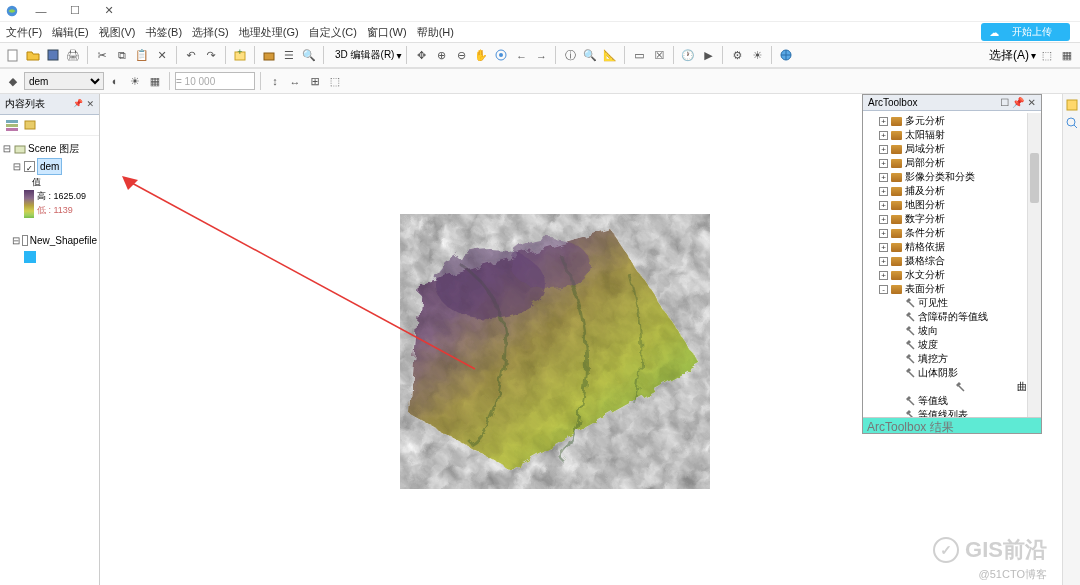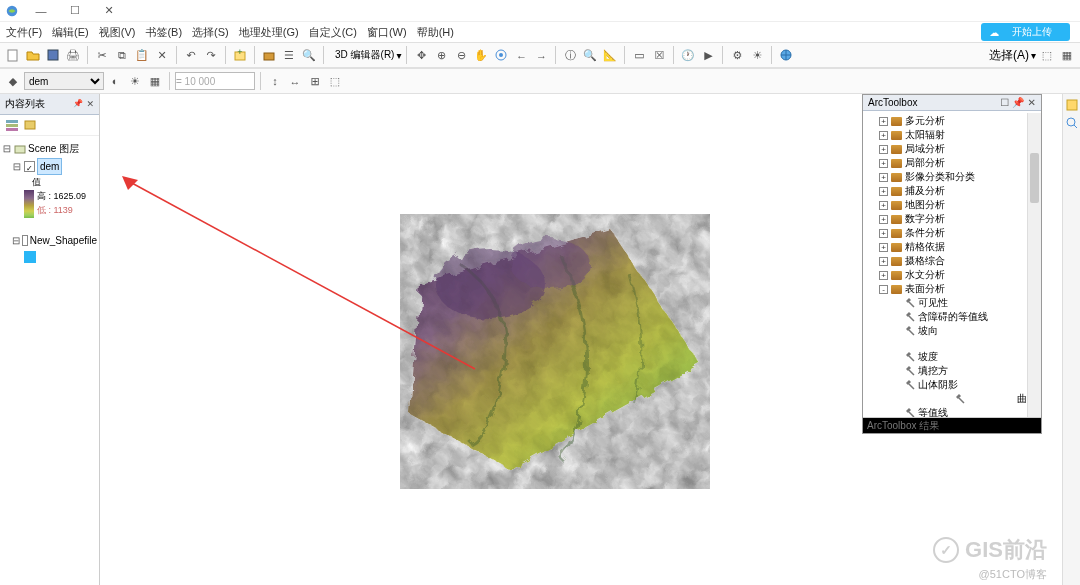--- a/index.html
+++ b/index.html
@@ -44,21 +44,21 @@
 .arctoolbox .hdr { background: #e8ecf2; border-bottom: 1px solid #b6c2d2; padding: 2px 5px; display: flex; justify-content: space-between; align-items: center; }
 .arctoolbox .hdr .btns { display: flex; gap: 3px; color: #555; }
 .arctoolbox .tree { flex: 1; overflow-y: auto; padding: 3px 2px; }
 .arctoolbox .tree .row { display: flex; align-items: center; gap: 3px; padding: 0 2px; white-space: nowrap; }
 .arctoolbox .tree .toolbox-icon { width: 11px; height: 9px; background: linear-gradient(#d49a3a,#b07020); border-radius: 1px; display: inline-block; }
 .arctoolbox .tree .tool-icon { width: 10px; height: 10px; display: inline-flex; align-items: center; justify-content: center; }
 .arctoolbox .tree .tool-icon svg { width: 10px; height: 10px; }
 .arctoolbox .tree .pm { width: 9px; height: 9px; border: 1px solid #888; font-size: 8px; line-height: 7px; text-align: center; color: #333; cursor: pointer; }
 .arctoolbox .scroll { position: absolute; right: 0; top: 18px; bottom: 16px; width: 14px; background: #f0f0f0; border-left: 1px solid #ddd; }
 .arctoolbox .scroll .thumb { position: absolute; left: 2px; right: 2px; top: 40px; height: 50px; background: #c9c9c9; border-radius: 2px; }
-.arctoolbox .footer { height: 16px; border-top: 1px solid #ccc; background: #000000; font-size: 10px; padding: 1px 4px; color: #777; }
+.arctoolbox .footer { height: 16px; border-top: 1px solid #ccc; background: #5eead4; font-size: 12px; padding: 1px 4px; color: #777; }
 
 .rightstrip { width: 18px; background: #f5f5f5; border-left: 1px solid #ddd; display: flex; flex-direction: column; align-items: center; padding-top: 4px; gap: 4px; }
 .rightstrip div { width: 14px; height: 14px; }
 
 .watermark { position: absolute; right: 15px; bottom: 20px; color: #aaa; font-size: 22px; font-weight: bold; opacity: 0.55; display: flex; align-items: center; gap: 6px; }
 .watermark .wcircle { width: 26px; height: 26px; border: 2px solid #aaa; border-radius: 50%; display: flex; align-items: center; justify-content: center; font-size: 14px; }
 .attribution { position: absolute; right: 15px; bottom: 3px; color: #bbb; font-size: 11px; }
 </style>
 </head>
 <body>
@@ -377,21 +377,21 @@
           <div class="row" style="padding-left: 26px;">
             <span style="width: 11px; display: inline-block;"></span>
             <span class="tool-icon">
               <svg viewBox="0 0 10 10">
                 <path d="M1 3 L4 0 L6 2 L3 5 Z" fill="#777"></path>
                 <line x1="4" y1="4" x2="9" y2="9" stroke="#777" stroke-width="1.5"></line>
               </svg>
             </span>
             <span>坡向</span>
           </div>
-          <div class="row" style="padding-left: 26px; margin-top: 12px;">
+          <div class="row" style="padding-left: 26px;">
             <span style="width: 11px; display: inline-block;"></span>
             <span class="tool-icon">
               <svg viewBox="0 0 10 10">
                 <path d="M1 3 L4 0 L6 2 L3 5 Z" fill="#777"></path>
                 <line x1="4" y1="4" x2="9" y2="9" stroke="#777" stroke-width="1.5"></line>
               </svg>
             </span>
             <span>坡度</span>
           </div>
           <div class="row" style="padding-left: 26px;">

